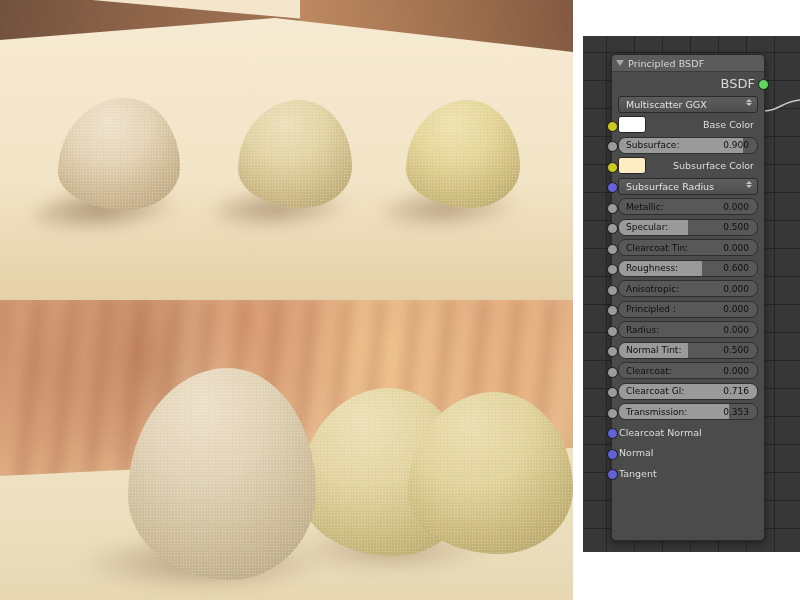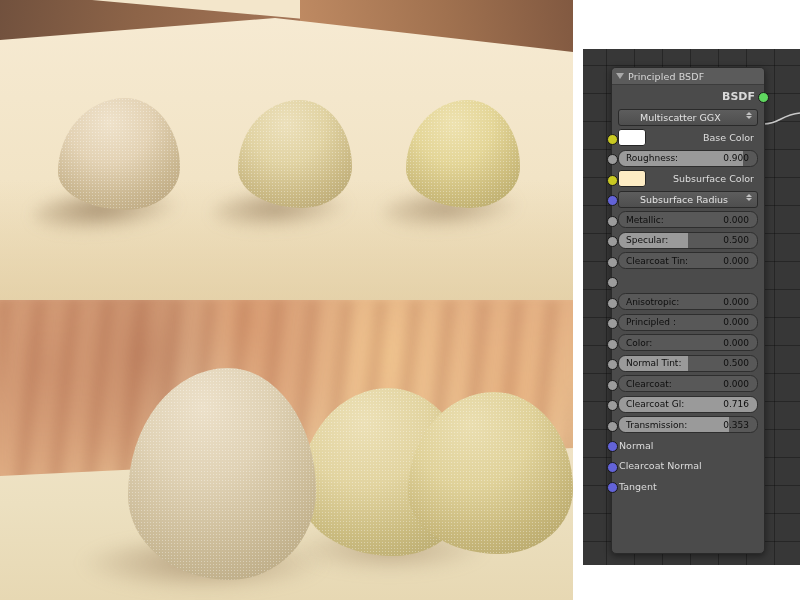--- a/index.html
+++ b/index.html
@@ -48,55 +48,55 @@
   
   .blob{position:absolute;border-radius:52% 48% 45% 55% / 62% 60% 40% 38%;}
   .grain{position:absolute;inset:0;border-radius:inherit;pointer-events:none;
      background-image:
        radial-gradient(rgba(255,255,255,.38) .6px, transparent .7px),
        radial-gradient(rgba(120,95,55,.22) .6px, transparent .7px);
      background-size:3px 3px, 4px 4px;background-position:0 0, 1px 2px;opacity:.9;}
   .shadow{position:absolute;border-radius:50%;filter:blur(7px);}
 
   
-  #node-editor{position:absolute;left:583px;top:49px;width:217px;height:516px;
+  #node-editor{position:absolute;left:583px;top:36px;width:217px;height:516px;
      background:#373737;overflow:hidden;}
   .grid-lines{position:absolute;inset:0;
      background-image:
        linear-gradient(to right, rgba(0,0,0,.30) 1px, transparent 1px),
        linear-gradient(to bottom, rgba(0,0,0,.30) 1px, transparent 1px);
      background-size:28px 28px;background-position:-5px -12px;}
 
   #bsdf-node{position:absolute;left:28px;top:18px;width:152px;height:485px;
      background:#4b4b4b;border:1px solid #2a2a2a;border-radius:5px;
      box-shadow:0 2px 7px rgba(0,0,0,.45);}
   .node-header{height:16px;background:#5b5b5b;border-radius:4px 4px 0 0;
      display:flex;align-items:center;padding:0 4px;border-bottom:1px solid #3c3c3c;}
   .tri{width:0;height:0;border-left:4.5px solid transparent;border-right:4.5px solid transparent;
      border-top:6px solid #a8a8a8;margin-right:4px;}
   .node-title{color:#d8d8d8;font-size:9.5px;letter-spacing:.1px;}
   .node-body{position:relative;padding:0;}
 
   .out-row{display:flex;justify-content:flex-end;align-items:center;height:22px;padding-right:9px;}
-  .out-row span{color:#d9d9d9;font-size:11px;font-weight:bold;}
+  .out-row span{color:#d9d9d9;font-size:13px;}
 
   .sock{position:absolute;width:9px;height:9px;border-radius:50%;border:1px solid #191919;}
   .sock.left{left:-5px;}
   .sock.right{right:-5px;}
 
   .row{position:relative;height:20.5px;display:flex;align-items:center;padding:0 6px;}
   .widget{position:relative;flex:1;height:15px;border-radius:7.5px;border:1px solid #2e2e2e;
      display:flex;align-items:center;overflow:hidden;background:#585858;}
   .widget .fill{position:absolute;left:0;top:0;bottom:0;background:#9a9a9a;}
   .widget .lab{position:relative;font-size:9px;color:#0e0e0e;padding-left:7px;white-space:nowrap;}
   .widget .val{position:relative;margin-left:auto;font-size:9px;color:#0e0e0e;padding-right:8px;}
 
   .dropdown{position:relative;flex:1;height:15px;border-radius:3px;border:1px solid #2a2a2a;
      background:linear-gradient(180deg,#5d5d5d,#4e4e4e);display:flex;align-items:center;}
-  .dropdown .lab{font-size:9.5px;color:#e3e3e3;padding-left:7px;margin-left:14px;}
+  .dropdown .lab{font-size:9.5px;color:#e3e3e3;padding-left:7px;}
   .updown{position:absolute;right:5px;top:2px;display:flex;flex-direction:column;gap:1px;align-items:center;}
   .updown .u{width:0;height:0;border-left:3px solid transparent;border-right:3px solid transparent;border-bottom:3.5px solid #c2c2c2;}
   .updown .d{width:0;height:0;border-left:3px solid transparent;border-right:3px solid transparent;border-top:3.5px solid #c2c2c2;}
 
   .swatch{width:26px;height:15px;border-radius:3px;border:1px solid #262626;}
   .swatch-lab{margin-left:auto;font-size:9.5px;color:#dedede;padding-right:4px;}
 
   .arrowL,.arrowR{position:absolute;top:4px;width:0;height:0;}
   .arrowL{left:5px;border-top:3.5px solid transparent;border-bottom:3.5px solid transparent;border-right:4px solid #3f3f3f;}
   .arrowR{right:5px;border-top:3.5px solid transparent;border-bottom:3.5px solid transparent;border-left:4px solid #3f3f3f;}
@@ -198,21 +198,21 @@
         <div id="inputs">
             <div class="row">
               <div class="sock left" style="background: rgb(201, 201, 34); top: 6px;"></div>
               <div class="swatch" style="background: rgb(255, 255, 255);"></div>
               <div class="swatch-lab">Base Color</div>
             </div>
             <div class="row">
               <div class="sock left" style="background: rgb(156, 156, 156); top: 6px;"></div>
               <div class="widget">
                 <div class="fill" style="width:90%"></div>
-                <span class="lab">Roughness:</span>
+                <span class="lab">Subsurface:</span>
                 <span class="val">0.900</span>
               </div>
             </div>
             <div class="row">
               <div class="sock left" style="background: rgb(201, 201, 34); top: 6px;"></div>
               <div class="swatch" style="background: rgb(253, 236, 196);"></div>
               <div class="swatch-lab">Subsurface Color</div>
             </div>
             <div class="row">
               <div class="sock left" style="background: rgb(99, 99, 216); top: 6px;"></div>
@@ -241,39 +241,44 @@
             </div>
             <div class="row">
               <div class="sock left" style="background: rgb(156, 156, 156); top: 6px;"></div>
               <div class="widget">
                 <span class="lab">Clearcoat Tin:</span>
                 <span class="val">0.000</span>
               </div>
             </div>
             <div class="row">
               <div class="sock left" style="background: rgb(156, 156, 156); top: 6px;"></div>
+              <div class="widget">
+                <div class="fill" style="width:60%"></div>
+                <span class="lab">Roughness:</span>
+                <span class="val">0.600</span>
+              </div>
             </div>
             <div class="row">
               <div class="sock left" style="background: rgb(156, 156, 156); top: 6px;"></div>
               <div class="widget">
                 <span class="lab">Anisotropic:</span>
                 <span class="val">0.000</span>
               </div>
             </div>
             <div class="row">
               <div class="sock left" style="background: rgb(156, 156, 156); top: 6px;"></div>
               <div class="widget">
                 <span class="lab">Principled :</span>
                 <span class="val">0.000</span>
               </div>
             </div>
             <div class="row">
               <div class="sock left" style="background: rgb(156, 156, 156); top: 6px;"></div>
               <div class="widget">
-                <span class="lab">Color:</span>
+                <span class="lab">Radius:</span>
                 <span class="val">0.000</span>
               </div>
             </div>
             <div class="row">
               <div class="sock left" style="background: rgb(156, 156, 156); top: 6px;"></div>
               <div class="widget">
                 <div class="fill" style="width:50%"></div>
                 <span class="lab">Normal Tint:</span>
                 <span class="val">0.500</span>
               </div>
@@ -296,25 +301,25 @@
             <div class="row">
               <div class="sock left" style="background: rgb(156, 156, 156); top: 6px;"></div>
               <div class="widget">
                 <div class="fill" style="width:80%"></div>
                 <span class="lab">Transmission:</span>
                 <span class="val">0.353</span>
               </div>
             </div>
             <div class="in-row">
               <div class="sock left" style="background: rgb(99, 99, 216); top: 6px;"></div>
-              <div class="name">Normal</div>
+              <div class="name">Clearcoat Normal</div>
             </div>
             <div class="in-row">
               <div class="sock left" style="background: rgb(99, 99, 216); top: 6px;"></div>
-              <div class="name">Clearcoat Normal</div>
+              <div class="name">Normal</div>
             </div>
             <div class="in-row">
               <div class="sock left" style="background: rgb(99, 99, 216); top: 6px;"></div>
               <div class="name">Tangent</div>
             </div>
           </div>
       </div>
     </div>
   </div>
 </div>

